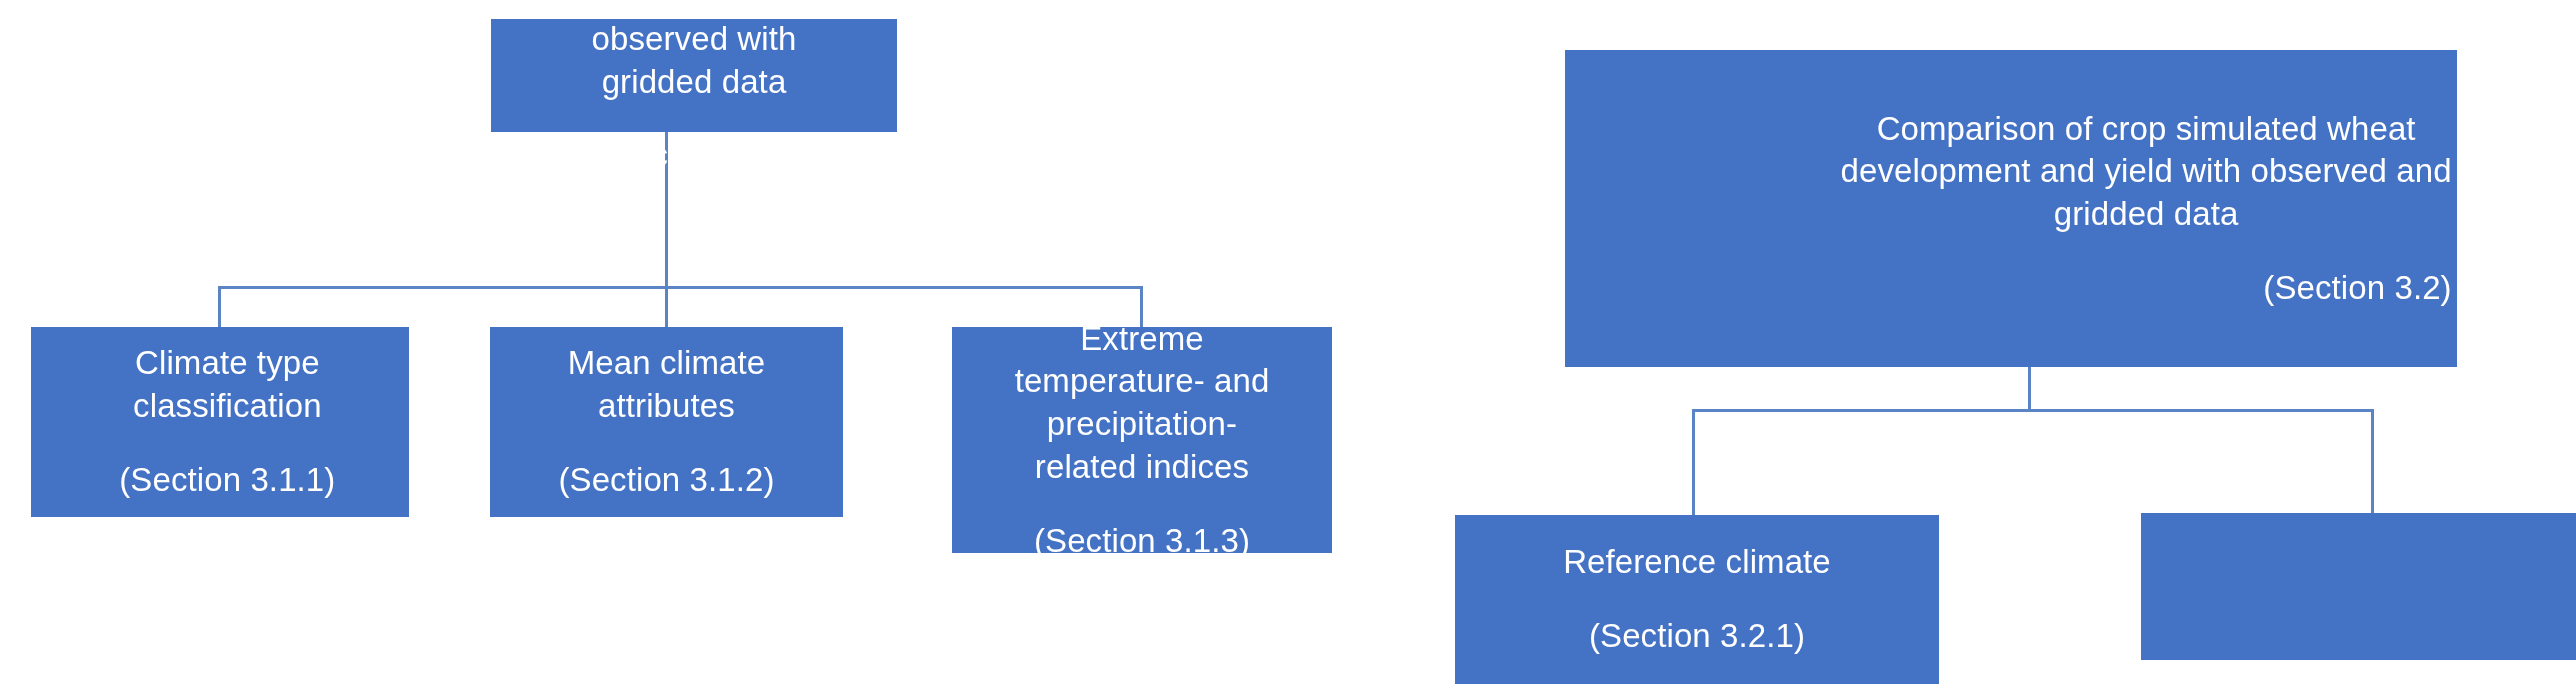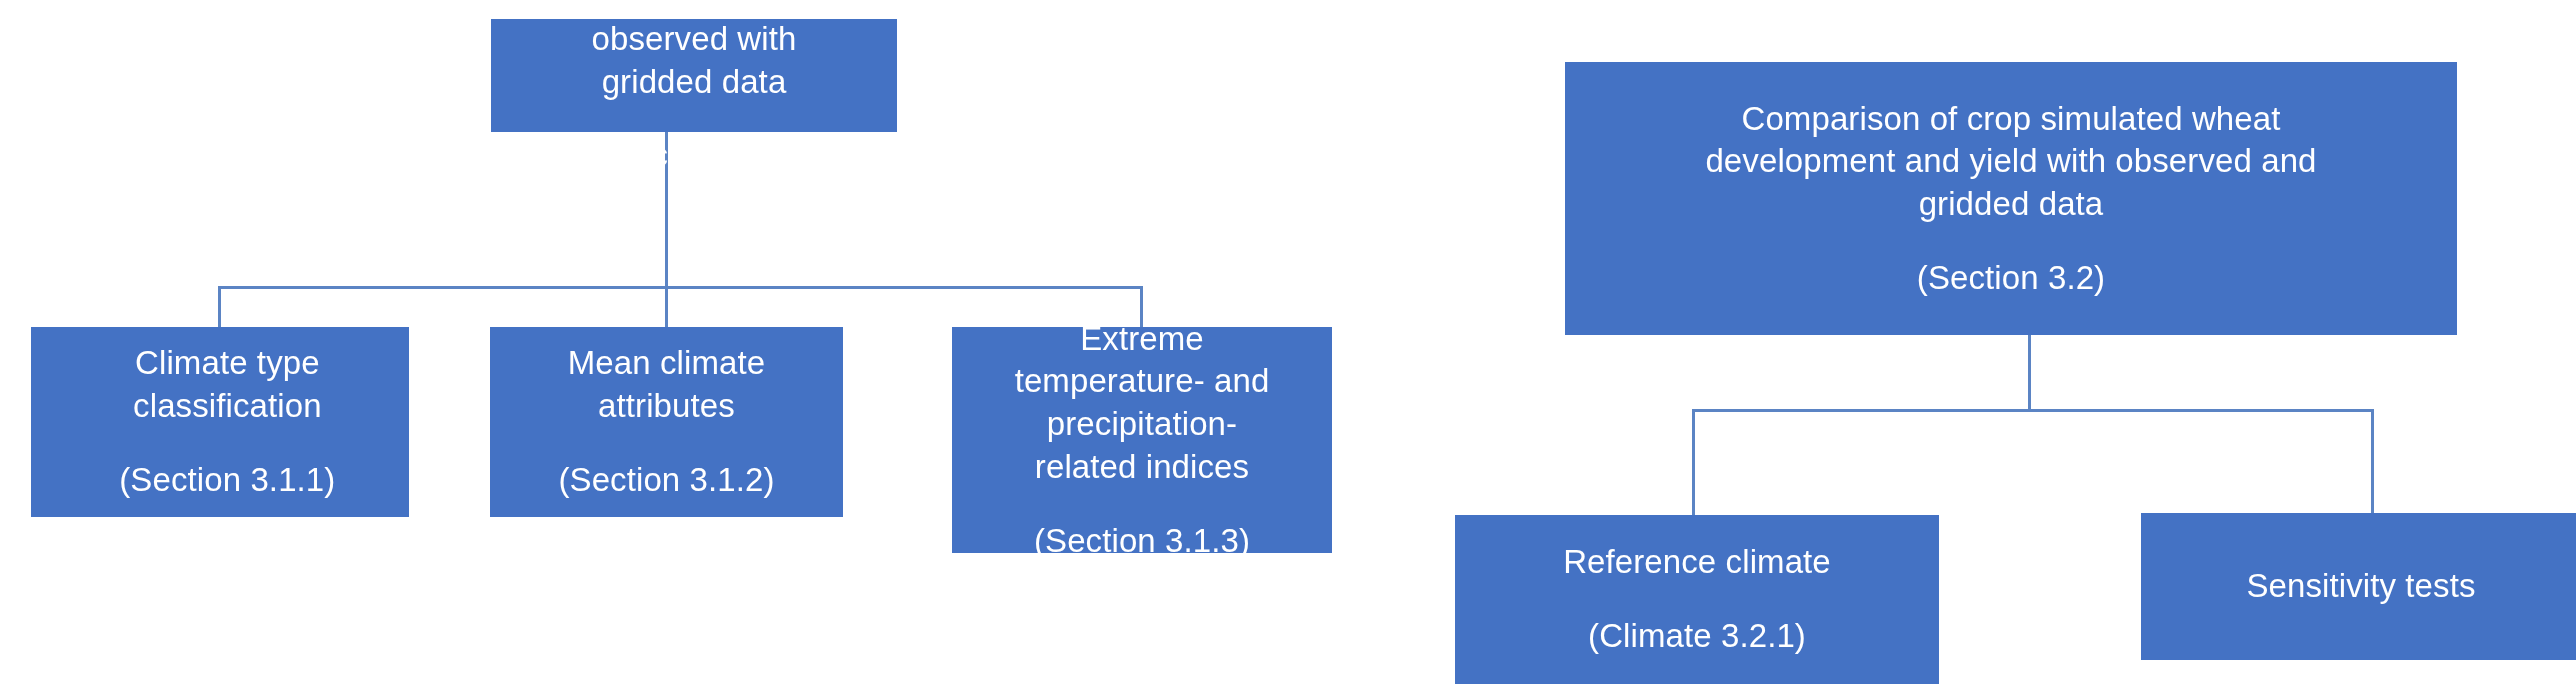--- a/index.html
+++ b/index.html
@@ -60,22 +60,23 @@
   #node-left-3 { left: 952px; top: 327px; width: 380px; height: 226px; font-size: 33px; }
 
   #conn-left-stem  { left: 665px; top: 132px;  width: 2.6px;  height: 156px; }
   #conn-left-bus   { left: 218px; top: 286px;  width: 925px; height: 2.6px; }
   #conn-left-d1    { left: 218px; top: 286px;  width: 2.6px;  height: 43px; }
   #conn-left-d2    { left: 665px; top: 286px;  width: 2.6px;  height: 43px; }
   #conn-left-d3    { left: 1140px; top: 286px; width: 2.6px;  height: 43px; }
 
   
   #node-root-right {
-    left: 1565px; top: 62px; width: 892px; height: 273px;
+    left: 1565px; top: 50px; width: 892px; height: 317px;
     font-size: 33px;
+    align-items: flex-end;
   }
   #node-right-1 { left: 1455px; top: 515px; width: 484px; height: 169px; font-size: 33px; }
   #node-right-2 { left: 2141px; top: 513px; width: 440px; height: 147px; font-size: 33px; }
 
   #conn-right-stem { left: 2028px; top: 309px; width: 2.6px;  height: 102px; }
   #conn-right-bus  { left: 1692px; top: 409px; width: 681px; height: 2.6px; }
   #conn-right-d1   { left: 1692px; top: 409px; width: 2.6px;  height: 106px; }
   #conn-right-d2   { left: 2371px; top: 409px; width: 2.6px;  height: 106px; }
 </style>
 </head>
@@ -123,21 +124,20 @@
 
   <div class="node" id="node-root-right">
     <span class="title">Comparison of crop simulated wheat
 development and yield with observed and
 gridded data</span>
     <span class="section">(Section 3.2)</span>
   </div>
 
   <div class="node" id="node-right-1">
     <span class="title">Reference climate</span>
-    <span class="section">(Climate 3.2.1)</span>
+    <span class="section">(Section 3.2.1)</span>
   </div>
 
   <div class="node" id="node-right-2">
-    <span class="title">Sensitivity tests</span>
   </div>
 
 </div>
 
 
 </body></html>

